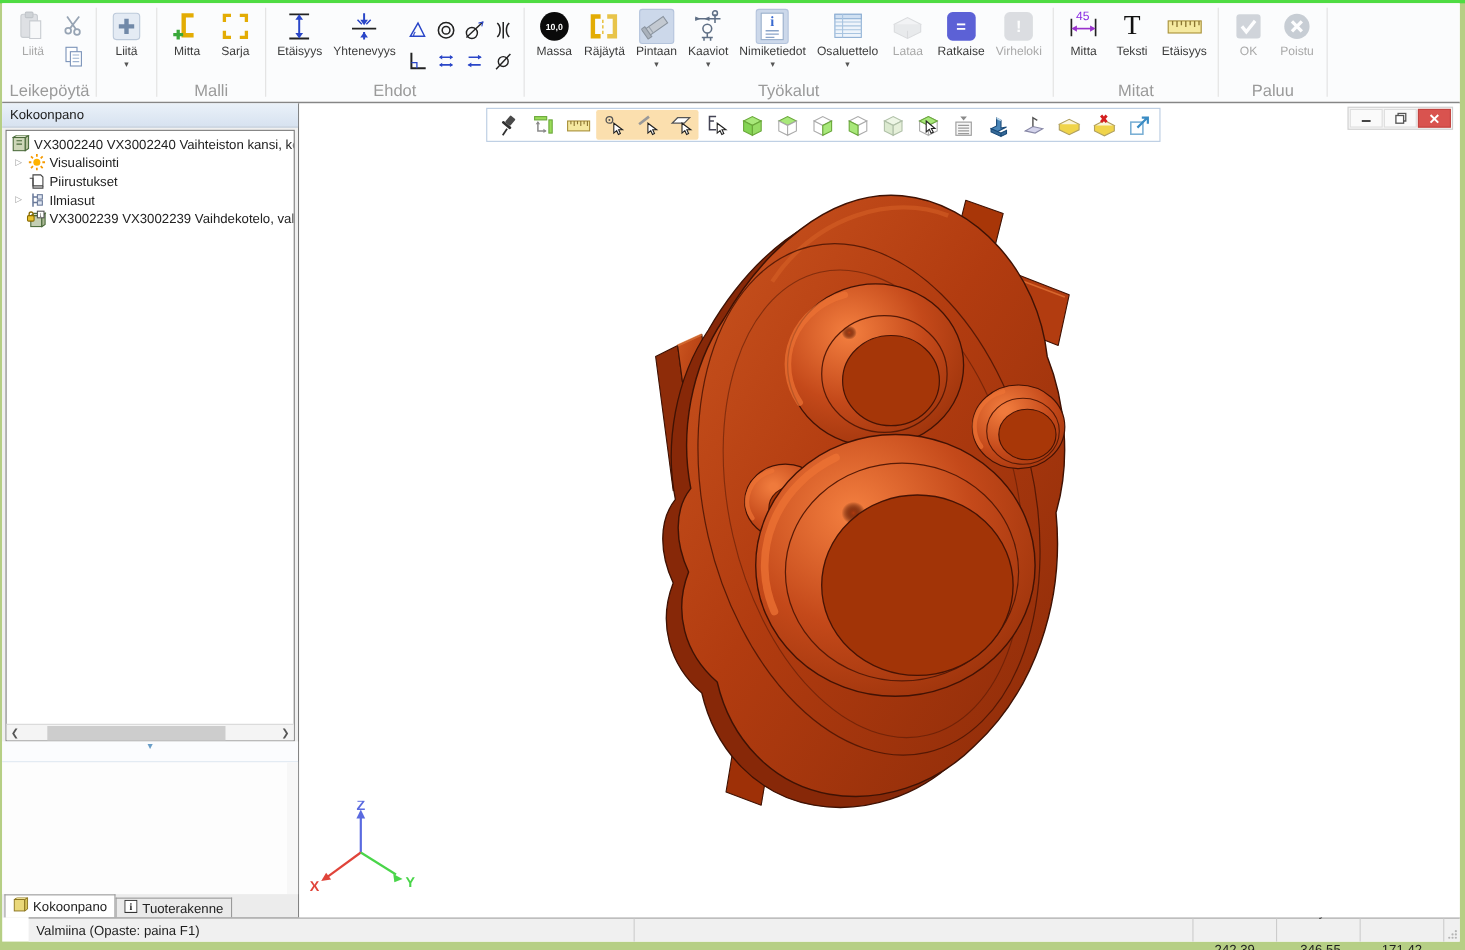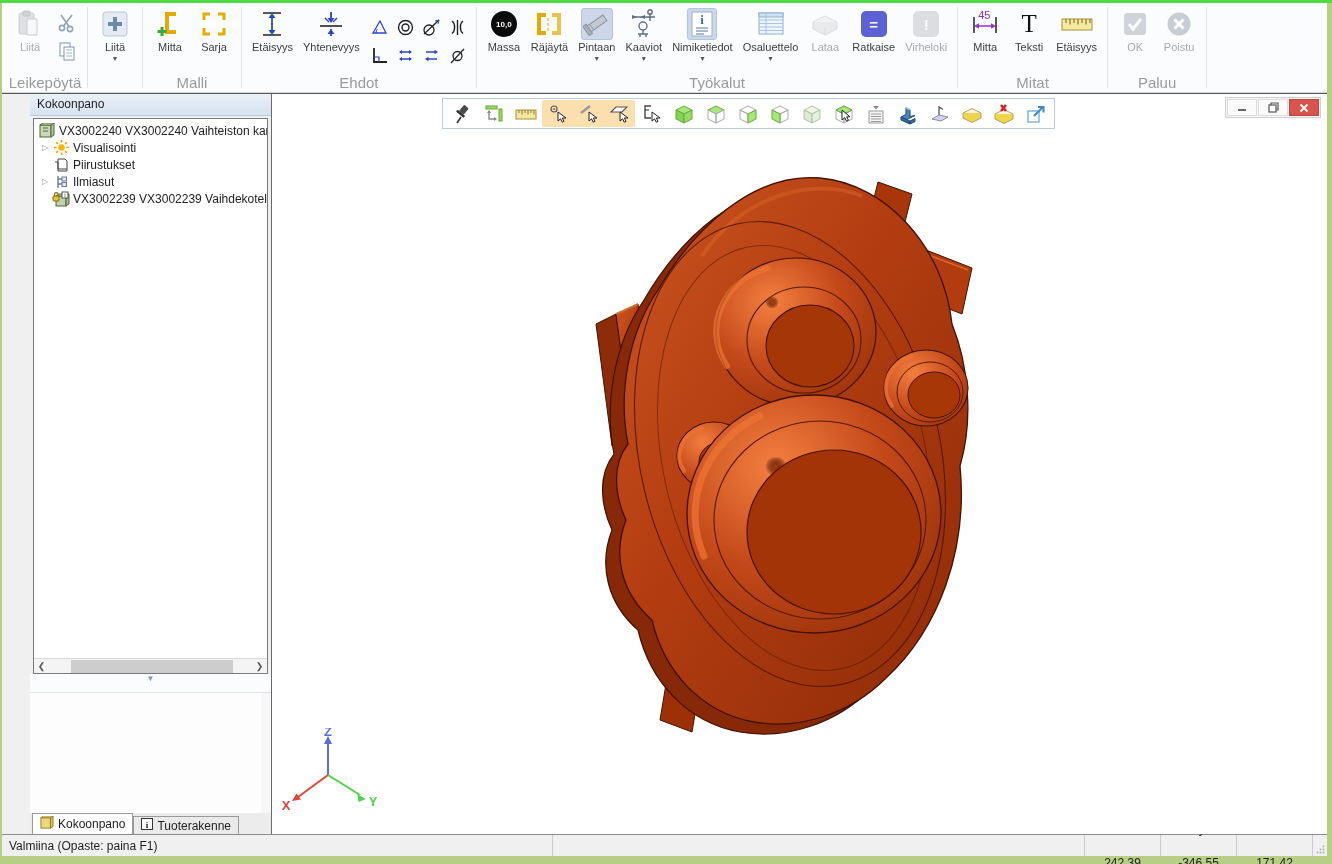--- a/index.html
+++ b/index.html
@@ -39,21 +39,21 @@
   .mitta-ic { position:relative; width:30px; height:30px; }
   .mitta-val { position:absolute; top:0; left:8px; font-size:11px; color:#8a2be2; }
   .teksti-t { font-family:"Liberation Serif", serif; font-size:25px; color:#111; line-height:26px; }
   .icobg { background:#ccd8ea; border:1px solid #b4c4dc; border-radius:3px; padding:1px; }
 
   
   .main { flex:1; display:flex; border-top:1px solid #595959; min-height:0; }
 
   
   .sidebar { width:270px; background:#f0f0f0; border-right:1px solid #6a6a6a;
-    display:flex; flex-direction:column; min-height:0;padding-left:28px; }
+    display:flex; flex-direction:column; min-height:0; }
   .panel-header { height:22px; background:linear-gradient(#eaf1f9,#d7e2f0);
     border-bottom:1px solid #b9c8da; padding:3px 0 0 7px; color:#1c1c1c; }
   .tree-box { height:556px; margin:2px 3px 0 3px; border:1px solid #7a7a7a; background:#fff;
     display:flex; flex-direction:column; }
   .tree { flex:1; overflow:hidden; padding-top:3px; }
   .trow { display:flex; align-items:center; height:17px; white-space:nowrap; padding-left:4px; cursor:default; }
   .texp { width:14px; font-size:8px; color:#9a9a9a; text-align:center; flex:none; }
   .tico { width:18px; flex:none; display:flex; align-items:center; justify-content:center; }
   .tlbl { padding-left:3px; overflow:hidden; }
   .hscroll { height:15px; border-top:1px solid #d9d9d9; background:#f4f4f4;
@@ -78,21 +78,21 @@
   .hl { display:flex; background:#fbdfae; border-radius:2px; }
   .winctl { position:absolute; right:6px; top:3px; height:21px; background:#f6f6f6;
     border:1px solid #cfcfcf; display:flex; padding:1px; gap:1px; }
   .wbtn { width:30px; height:17px; display:flex; align-items:center; justify-content:center;
     background:#fafafa; border:1px solid #dcdcdc; color:#444; }
   .wbtn.close { background:#d9534f; border-color:#c34440; color:#fff; font-weight:bold; }
   .triad-lbl { font-size:13px; font-weight:bold; }
 
   
   .statusbar { height:22px; background:#f0f0f0; border-top:1px solid #8c8c8c;
-    display:flex; align-items:center; color:#1e1e1e; }
+    display:flex; align-items:center; color:#1e1e1e;margin-left:24px; }
   .sb-msg { width:551px; padding-left:7px; border-right:1px solid #cccccc; height:100%;
     display:flex; align-items:center; }
   .sb-fill { flex:1; height:100%; border-right:1px solid #cccccc; }
   .sb-cell { width:76px; height:100%; display:flex; align-items:center; justify-content:center;
     gap:20px; border-right:1px solid #cccccc;flex-direction:column; }
   .sb-grip { width:14px; height:100%; display:flex; align-items:flex-end; justify-content:flex-end;
     padding:0 2px 2px 0; }
 </style>
 </head>
 <body>

